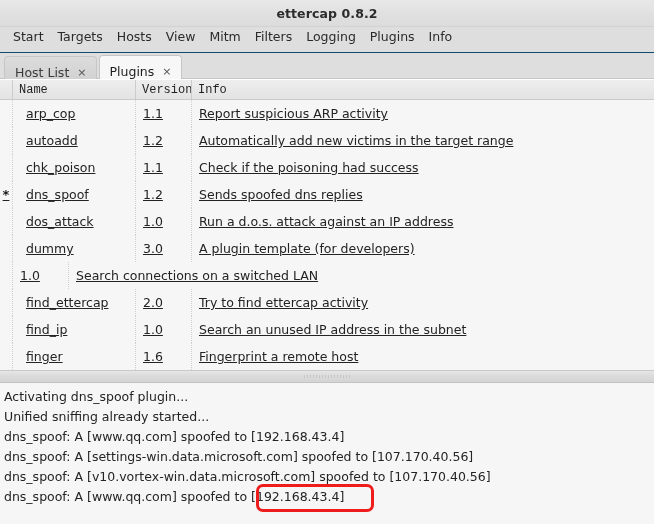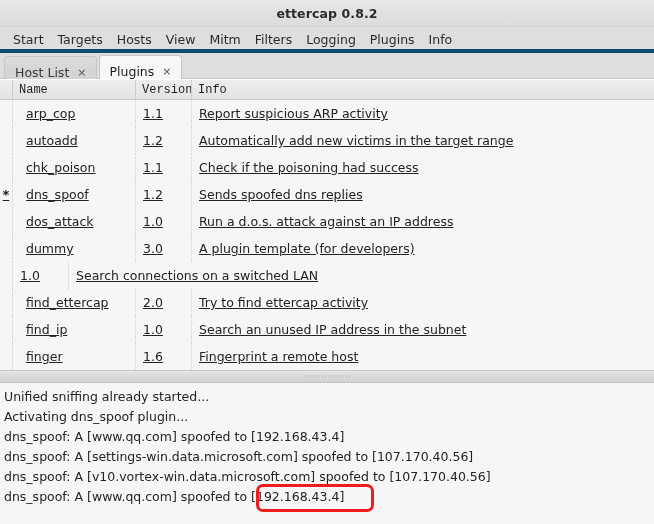--- a/index.html
+++ b/index.html
@@ -31,23 +31,23 @@
     font-weight: bold;
     color: #2b2b2b;
     letter-spacing: 0.1px;
   }
 
   
   .menubar {
     height: 26px;
     flex: 0 0 26px;
     background: #dedede;
-    display: flex; align-items: flex-end;
+    display: flex; align-items: flex-start;
     padding-left: 6px;
-    border-bottom: 4px solid #0c4a6e;
+    border-bottom: 1px solid #0c4a6e;
   }
   .menu-item {
     font-size: 12.5px;
     color: #2a2a2a;
     padding: 2px 7px;
     cursor: default;
     white-space: nowrap;
   }
 
   
@@ -298,22 +298,22 @@
         <div class="cell c-info">Fingerprint a remote host</div>
       </div>
     </div>
   </div>
 
   <div class="splitter">
     <div class="grip"></div>
   </div>
 
   <div class="logpanel">
+    <div class="logline">Activating dns_spoof plugin...</div>
     <div class="logline">Unified sniffing already started...</div>
-    <div class="logline">Activating dns_spoof plugin...</div>
     <div class="logline">dns_spoof: A [www.qq.com] spoofed to [192.168.43.4]</div>
     <div class="logline">dns_spoof: A [settings-win.data.microsoft.com] spoofed to [107.170.40.56]</div>
     <div class="logline">dns_spoof: A [v10.vortex-win.data.microsoft.com] spoofed to [107.170.40.56]</div>
     <div class="logline">dns_spoof: A [www.qq.com] spoofed to [192.168.43.4]</div>
   </div>
 
   <div class="annot-box" style="left: 256px; top: 484px; width: 118px; height: 28px; border-color: rgb(239, 28, 28);"></div>
 
 </div>
 

